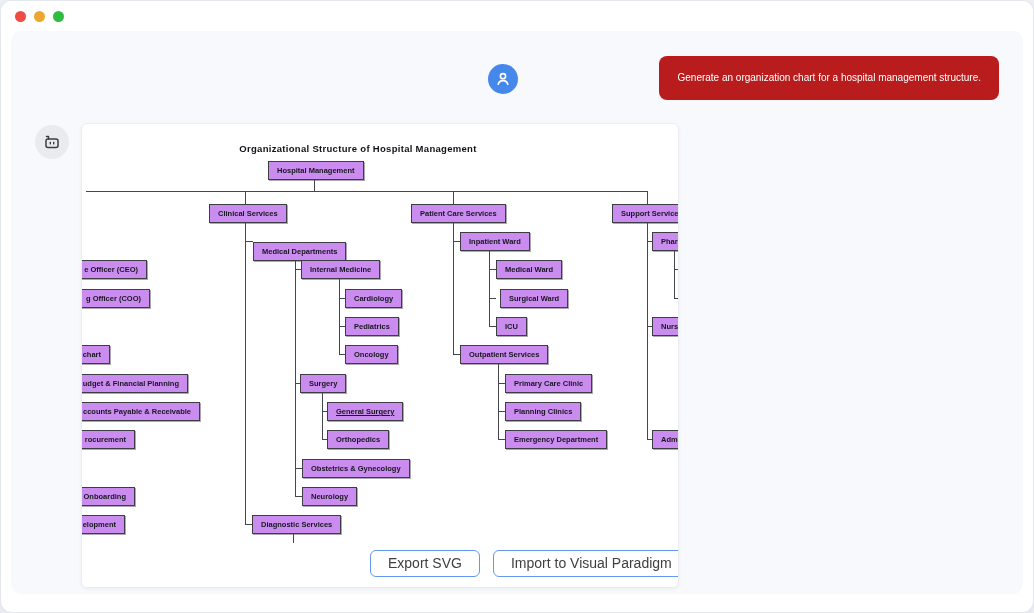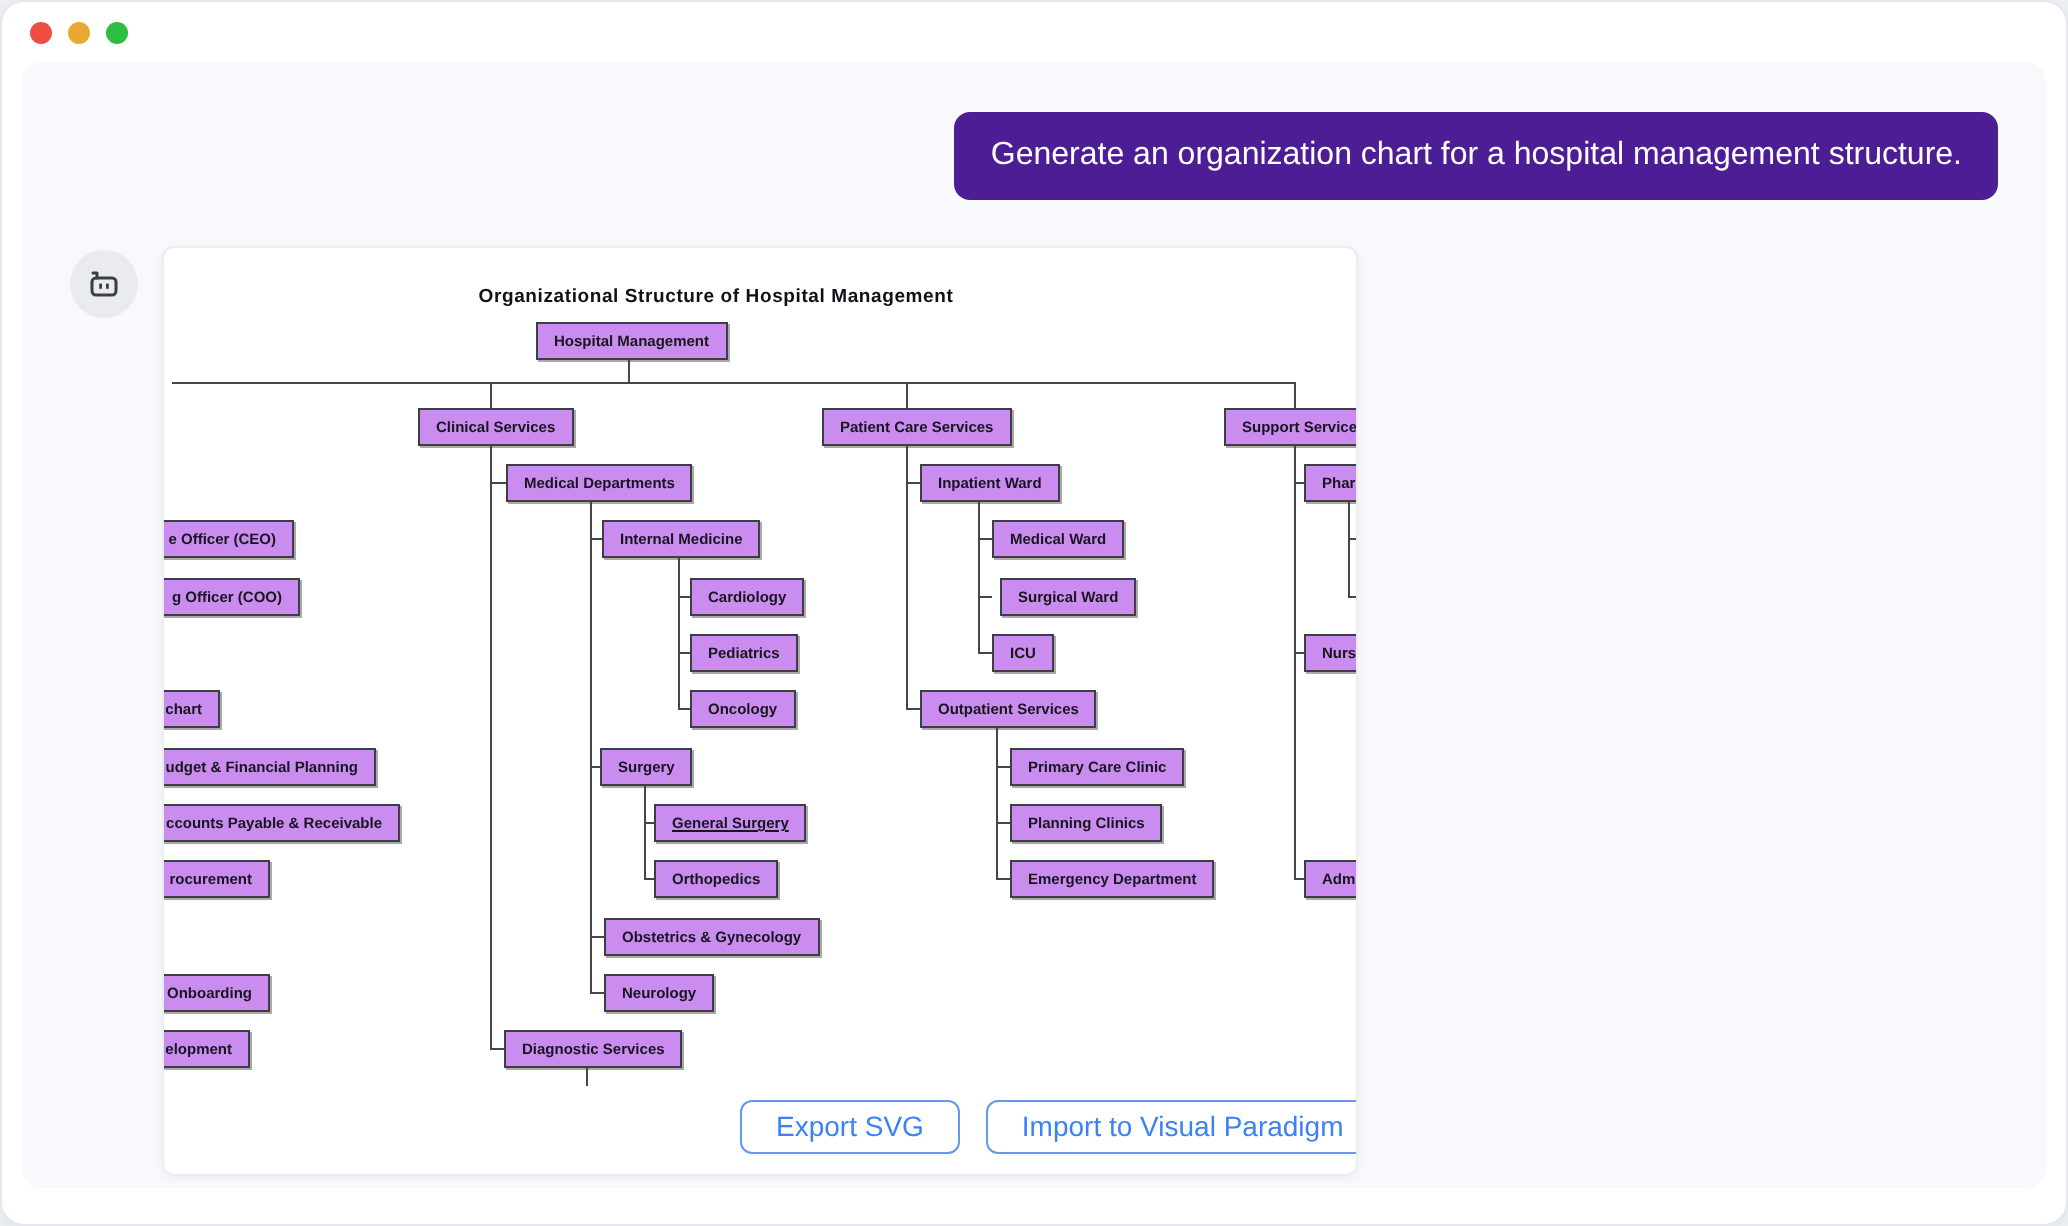--- a/index.html
+++ b/index.html
@@ -7,40 +7,40 @@
           border:1px solid #e4e8ee;box-sizing:border-box;overflow:hidden;box-shadow:0 2px 10px rgba(30,40,70,.06);}
   .titlebar{position:absolute;left:0;top:0;width:100%;height:30px;background:#ffffff;}
   .dot{position:absolute;top:10px;width:11px;height:11px;border-radius:50%;}
   .dot.red{left:14px;background:#ef4d44;}
   .dot.yellow{left:33px;background:#eaa832;}
   .dot.green{left:52px;background:#2dbd41;}
   .panel{position:absolute;left:10px;top:30px;width:1012px;height:563px;background:#f7f9fc;border-radius:10px;}
 
   .user-avatar{position:absolute;left:487px;top:63px;width:30px;height:30px;border-radius:50%;
                background:#4687ec;display:flex;align-items:center;justify-content:center;}
-  .user-bubble{position:absolute;right:34px;top:55px;height:44px;line-height:44px;background:#4c1d95;
-               color:#ffffff;font-size:16px;padding:0 18px;border-radius:8px;white-space:nowrap;}
+  .user-bubble{position:absolute;right:34px;top:55px;height:44px;line-height:44px;background:#b91c1c;
+               color:#ffffff;font-size:10px;padding:0 18px;border-radius:8px;white-space:nowrap;}
   .bot-avatar{position:absolute;left:34px;top:124px;width:34px;height:34px;border-radius:50%;
               background:#e9ebee;display:flex;align-items:center;justify-content:center;}
 
   .card{position:absolute;left:80px;top:122px;width:598px;height:465px;background:#ffffff;
         border:1px solid #ebedf3;border-radius:6px;box-sizing:border-box;overflow:hidden;
         box-shadow:0 1px 4px rgba(20,30,60,.05);}
   .chart-title{position:absolute;left:276px;top:19px;transform:translateX(-50%);
                font-size:9.5px;font-weight:bold;color:#111118;letter-spacing:.3px;white-space:nowrap;}
   .connectors{position:absolute;left:0;top:0;}
   .node{position:absolute;box-sizing:border-box;padding:4px 8px;font-size:7.5px;line-height:9px;
         font-weight:bold;color:#16161e;background:#cb8cf0;border:1px solid #3d3d44;
         box-shadow:1px 1px 0 rgba(64,64,70,.45);white-space:nowrap;z-index:2;}
   .node.clip-left{padding-left:30px;}
   .node.clip-right{padding-right:30px;}
 
   .btn-row{position:absolute;left:288px;top:426px;display:flex;gap:13px;z-index:3;}
   .btn{height:27px;line-height:25px;box-sizing:border-box;padding:0 17px;background:#ffffff;
-       border:1px solid #6397f1;border-radius:6px;color:#3b82f6;font-size:14px;
+       border:1px solid #6397f1;border-radius:6px;color:#404040;font-size:14px;
        font-family:"Liberation Sans",sans-serif;cursor:pointer;white-space:nowrap;}
 </style>
 </head>
 <body>
 
 <div class="window">
   <div class="titlebar">
     <span class="dot red"></span>
     <span class="dot yellow"></span>
     <span class="dot green"></span>
@@ -83,21 +83,21 @@
         M416.5 240 V315.5  M416.5 259.5 H423  M416 287.5 H423  M416 315.5 H423
         M565.5 99 V315.5  M565.5 117.5 H570  M565 202.5 H570  M565 315.5 H570
         M592.5 127 V174.5  M592.5 145.5 H598  M592 174.5 H598"></path>
     </svg>
 
     <div id="nodes-layer">
         <div class="node" style="left: 186px; top: 37px;">Hospital Management</div>
         <div class="node" style="left: 127px; top: 80px;">Clinical Services</div>
         <div class="node" style="left: 329px; top: 80px; text-align: right;">Patient Care Services</div>
         <div class="node clip-right" style="left: 530px; top: 80px;">Support Services</div>
-        <div class="node" style="left: 171px; top: 108px;">Medical Departments</div>
+        <div class="node" style="left: 171px; top: 118px;">Medical Departments</div>
         <div class="node" style="left: 219px; top: 136px;">Internal Medicine</div>
         <div class="node" style="left: 263px; top: 165px;">Cardiology</div>
         <div class="node" style="left: 263px; top: 193px;">Pediatrics</div>
         <div class="node" style="left: 263px; top: 221px;">Oncology</div>
         <div class="node" style="left: 218px; top: 250px;">Surgery</div>
         <div class="node" style="left: 245px; top: 278px; text-decoration: underline;">General Surgery</div>
         <div class="node" style="left: 245px; top: 306px;">Orthopedics</div>
         <div class="node" style="left: 220px; top: 335px;">Obstetrics &amp; Gynecology</div>
         <div class="node" style="left: 220px; top: 363px;">Neurology</div>
         <div class="node" style="left: 170px; top: 391px;">Diagnostic Services</div>

